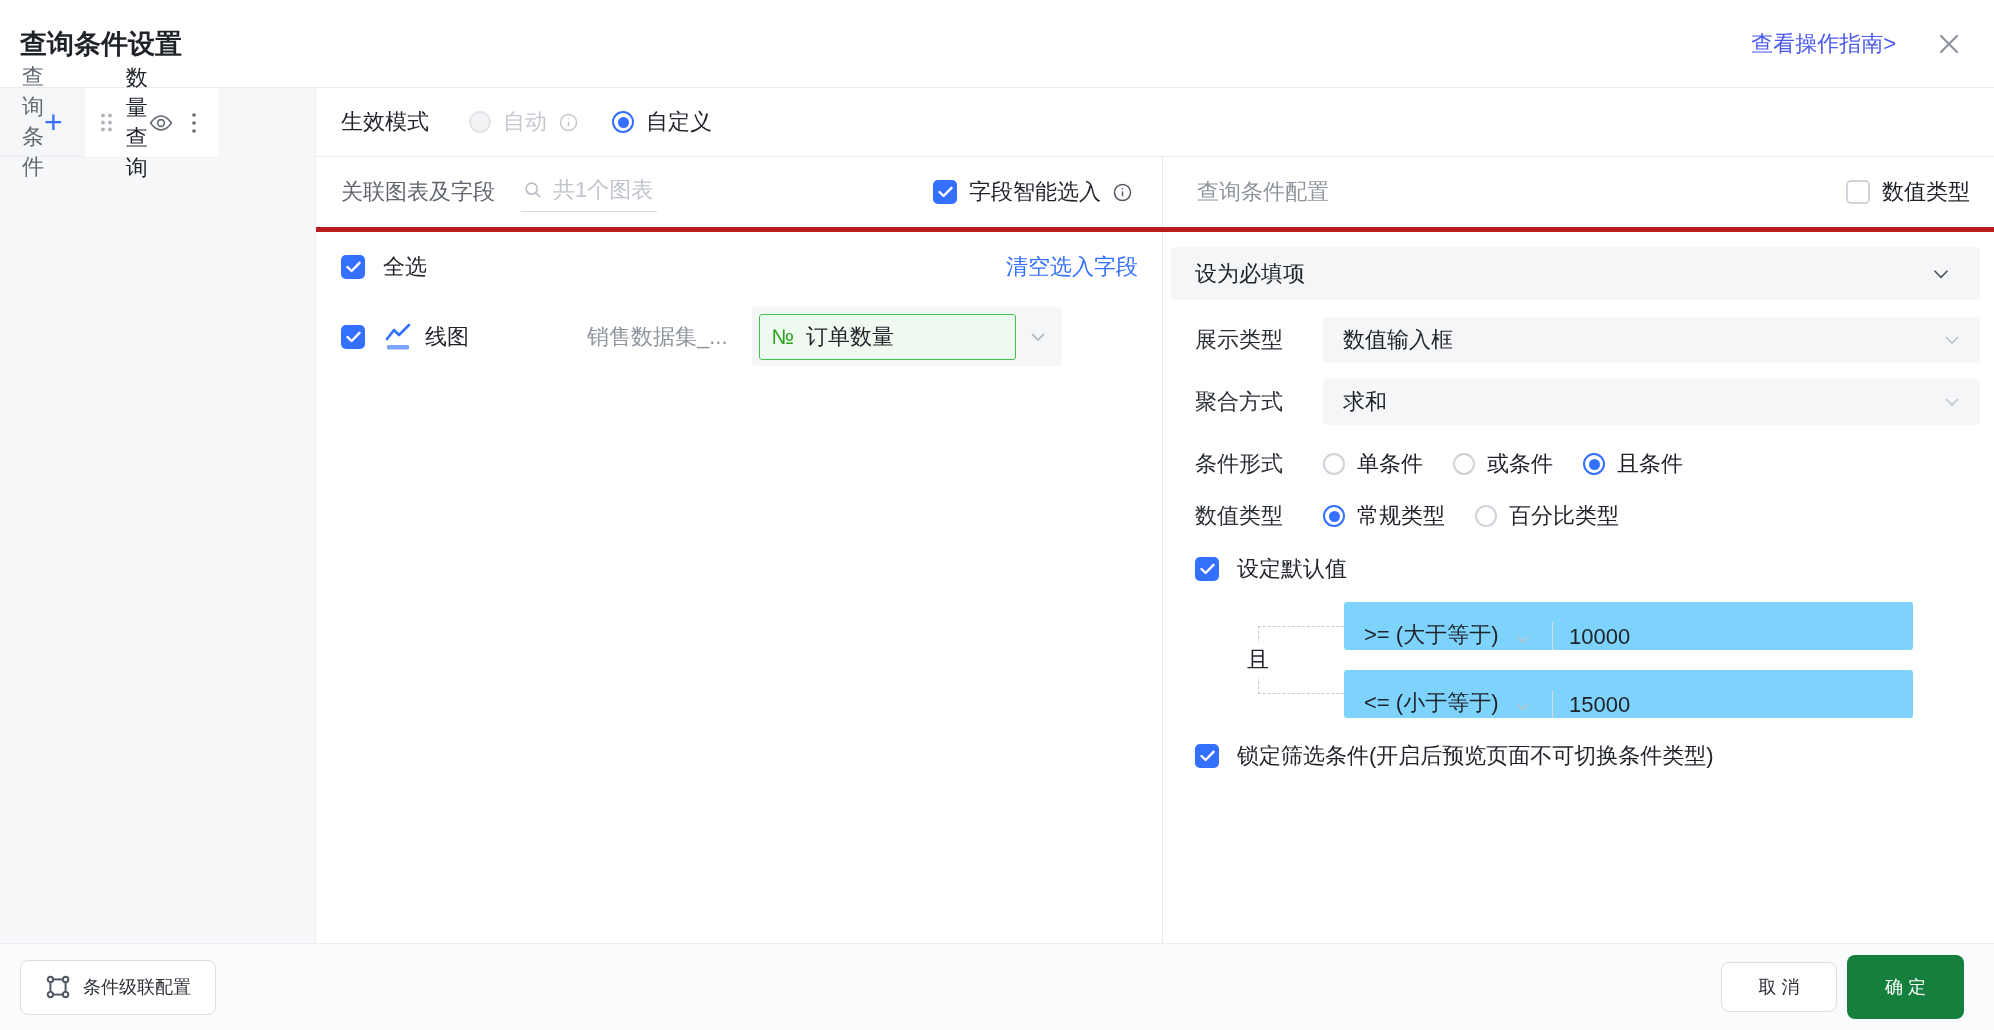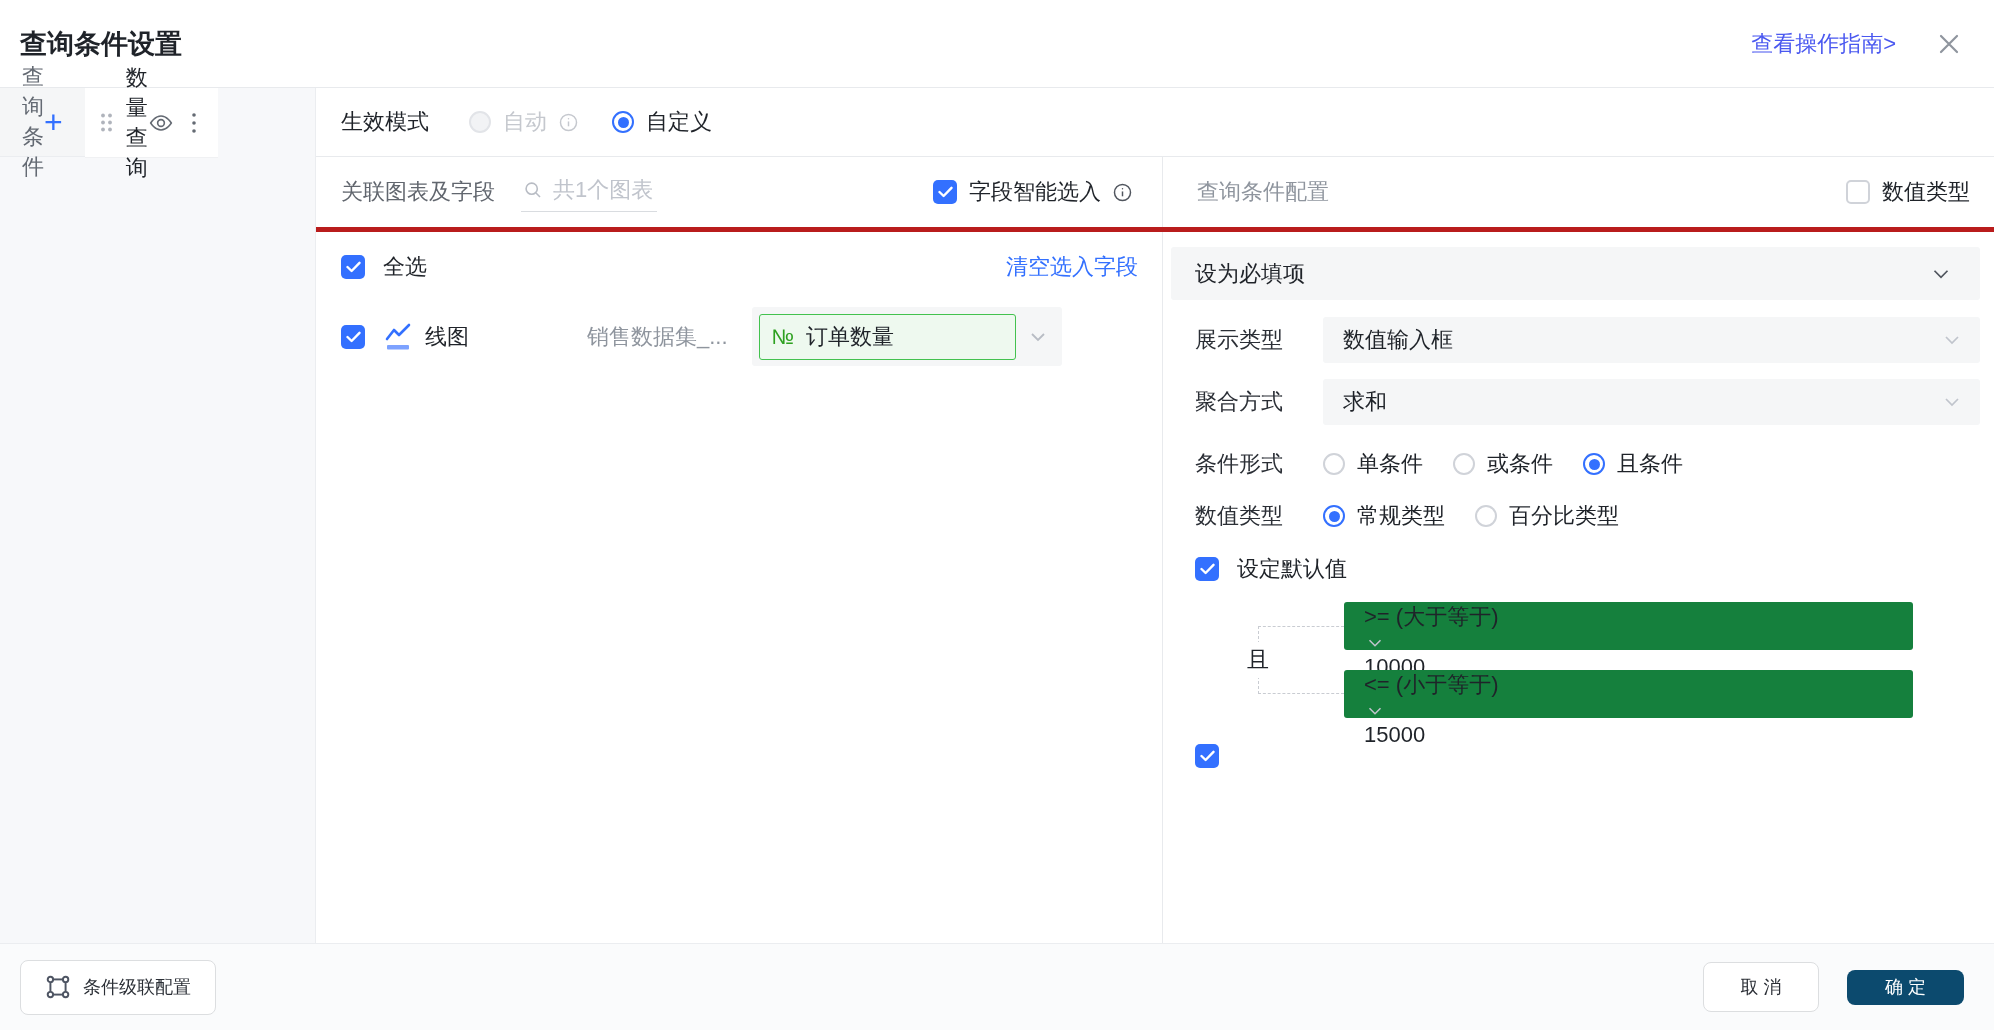--- a/index.html
+++ b/index.html
@@ -81,35 +81,35 @@
   .form-row { display:flex; align-items:center; margin-left:24px; }
   .form-label { width:128px; flex:0 0 128px; font-size:22px; color:#2b2f36; }
   .select { flex:1; height:46px; background:#f5f6f7; border-radius:3px; display:flex; align-items:center; padding:0 16px 0 20px; cursor:pointer; }
   .select .val { font-size:22px; color:#1f2329; }
   .ml-auto { margin-left:auto; }
   .radio-group { display:flex; align-items:center; gap:30px; }
   .row-default { margin-top:24px; margin-left:24px; display:flex; align-items:center; height:28px; }
   .row-default .lbl, .row-lock .lbl { margin-left:18px; font-size:22px; }
   .cond-block { position:relative; margin-top:19px; margin-left:24px; }
   .cond-rows { margin-left:149px; width:569px; display:flex; flex-direction:column; gap:20px; }
-  .cond-row { height:48px; background:#15803d; border-radius:3px; display:flex; align-items:flex-start; padding-left:20px;flex-direction:column; }
+  .cond-row { height:48px; background:#7dd3fc; border-radius:3px; display:flex; align-items:flex-end; padding-left:20px; }
   .cond-op { font-size:22px; color:#1f2329; width:148px; }
   .cond-row .chev { margin-left:0; }
   .cond-div { width:1px; height:28px; background:#d8dadd; margin:0 16px 0 18px; }
   .cond-row input { border:none; outline:none; background:transparent; font-size:22px; color:#1f2329; width:180px; font-family:inherit; }
   .bracket { position:absolute; left:63px; top:24px; width:86px; height:68px; border-left:1px dashed #c9ccd2; border-top:1px dashed #c9ccd2; border-bottom:1px dashed #c9ccd2; }
   .conj { position:absolute; left:63px; top:58px; transform:translate(-50%,-50%); background:#fff; padding:3px 4px; font-size:22px; color:#1f2329; }
   .row-lock { margin-top:24px; margin-left:24px; display:flex; align-items:center; height:28px; }
 
   
   .ftr { height:87px; flex:0 0 87px; background:#fafbfc; border-top:1px solid #ebedf0; display:flex; align-items:center; padding:0 30px 0 20px; }
   .btn { display:flex; align-items:center; justify-content:center; cursor:pointer; border-radius:8px; font-size:18px; }
   .btn-cascade { height:55px; padding:0 24px; background:#fff; border:1px solid #dcdee0; gap:12px; color:#2b2f36; }
   .btn-cancel { width:116px; height:50px; background:#fff; border:1px solid #dcdee0; margin-left:auto; color:#2b2f36; }
-  .btn-confirm { width:117px; height:35px; background:#0c4a6e; color:#fff; margin-left:28px; }
+  .btn-confirm { width:117px; height:64px; background:#15803d; color:#fff; margin-left:10px; }
 
   svg { display:block; }
 </style>
 </head>
 <body>
 
 <div class="dialog">
 
   <div class="hdr">
     <div class="hdr-title">查询条件设置</div>
@@ -381,20 +381,21 @@
               </div>
             </div>
           </div>
 
           <div class="row-lock">
             <span class="cb on">
               <svg width="15" height="12" viewBox="0 0 15 12">
                   <path d="M1.5 6 L5.6 10 L13.5 1.8" stroke="#fff" stroke-width="2.4" fill="none" stroke-linecap="round" stroke-linejoin="round"></path>
                 </svg>
             </span>
+            <span class="lbl">锁定筛选条件(开启后预览页面不可切换条件类型)</span>
           </div>
         </div>
       </div>
     </div>
   </div>
 
   <div class="ftr">
     <div class="btn btn-cascade">
       <span>
         <svg width="26" height="26" viewBox="0 0 24 24" fill="none" stroke="#4e5563" stroke-width="1.8">

